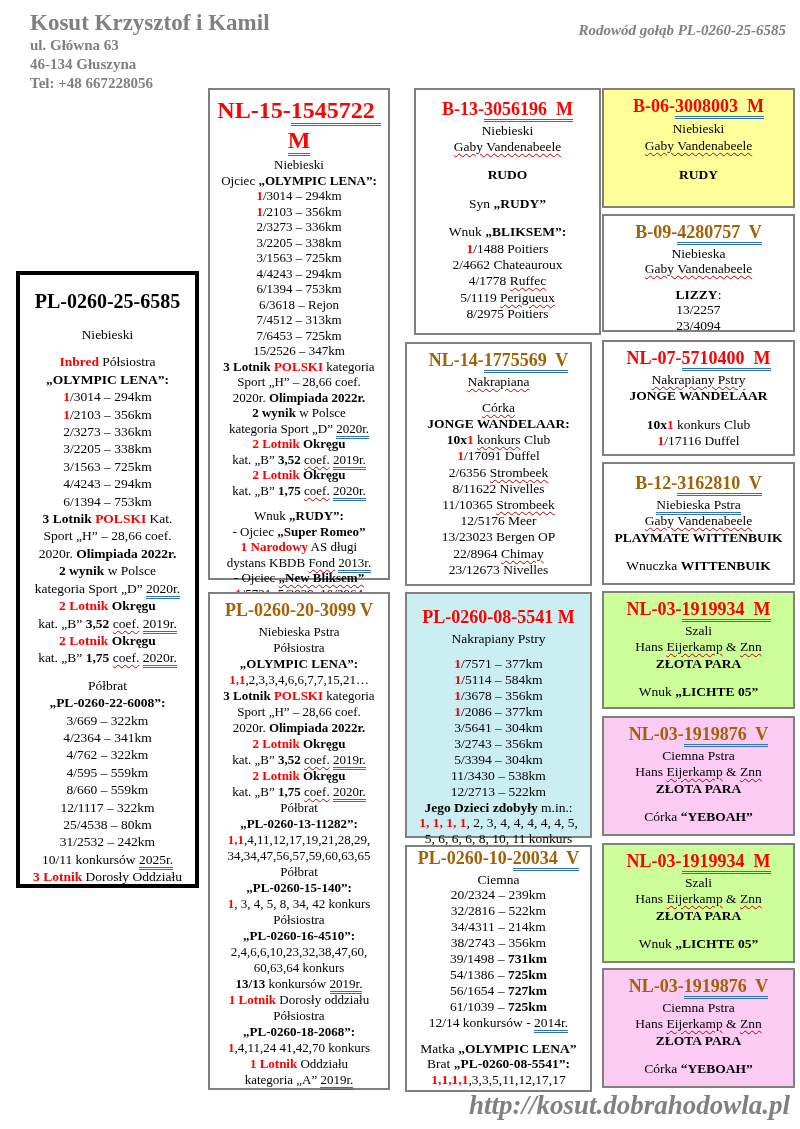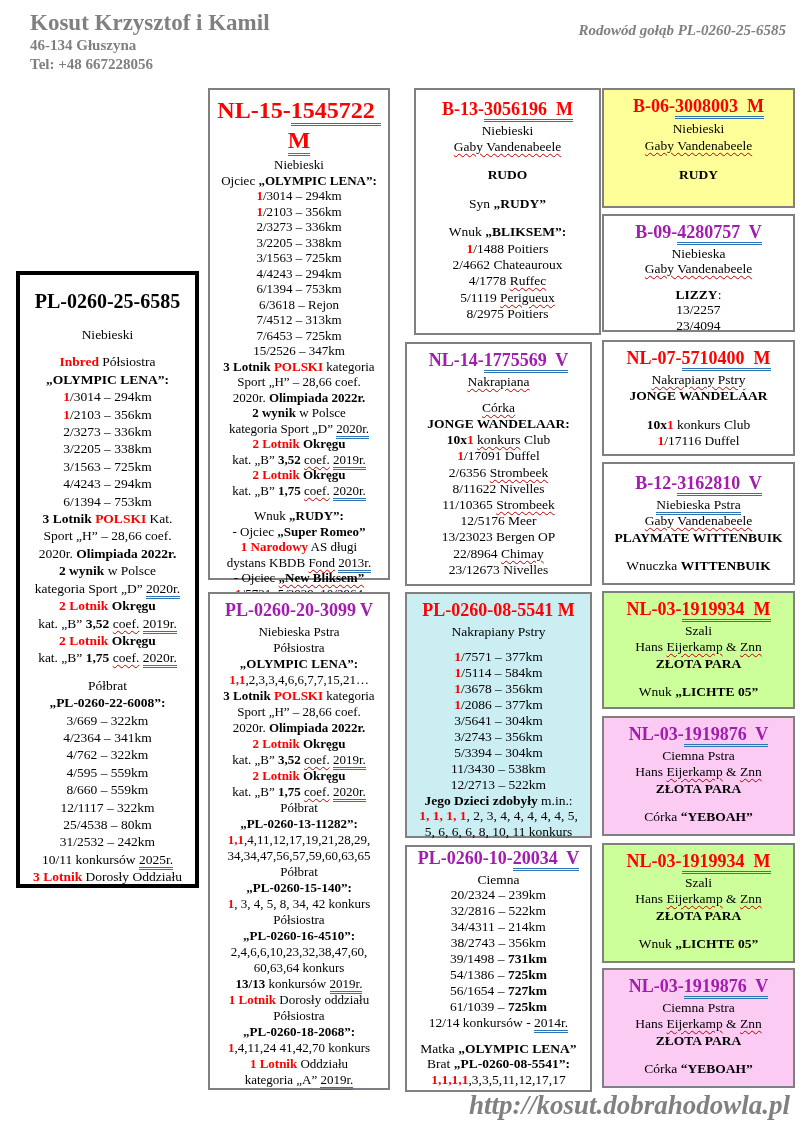--- a/index.html
+++ b/index.html
@@ -12,31 +12,32 @@
              font-weight:bold;font-style:italic;}
   .footer-url{position:absolute;right:10px;top:1090px;color:#808080;font-size:27px;
               font-weight:bold;font-style:italic;}
   .box{position:absolute;box-sizing:border-box;text-align:center;color:#000;background:#fff;}
   .frame-gray{border:2px solid #808080;}
   .frame-black{border:4px solid #000;}
   .box-title{font-weight:bold;line-height:1.25;margin-bottom:2px;}
   .line{white-space:nowrap;}
   .bold{font-weight:bold;}
   .c-red{color:#ff0000;}
-  .c-blue{color:#a21caf;}
+  .c-blue{color:#a16207;}
   .ulink{border-bottom:3px double #2e74b5;}
   .wavy{text-decoration-line:underline;text-decoration-style:wavy;
         text-decoration-color:#c00000;text-decoration-thickness:1px;text-underline-offset:2px;}
 </style>
 </head>
 <body>
 
 <div class="page">
   <div class="owner">
     <div class="owner-name">Kosut Krzysztof i Kamil</div>
+    <div class="owner-line">ul. Główna 63</div>
     <div class="owner-line">46-134 Głuszyna</div>
     <div class="owner-line">Tel: +48 667228056</div>
   </div>
   <div class="doc-title">Rodowód gołąb PL-0260-25-6585</div>
 
   <div id="boxes">
       <div class="box frame-black" style="left: 16px; top: 271px; width: 183px; height: 617px; background: rgb(255, 255, 255); font-size: 13.5px; line-height: 17.4px; padding-top: 14px;">
         <div class="box-title" style="font-size: 20px;"><span class="bold">PL-0260-25-6585</span></div>
         <div class="spacer" style="height: 10px;"></div>
         <div class="line"><span>Niebieski</span></div>
@@ -162,21 +163,21 @@
         <div class="line"><span class="bold">10x</span><span class="c-red bold">1</span><span> </span><span class="wavy">konkurs</span><span> Club</span></div>
         <div class="line"><span class="c-red bold">1</span><span>/17091 Duffel</span></div>
         <div class="line"><span>2/6356 </span><span class="wavy">Strombeek</span></div>
         <div class="line"><span>8/11622 Nivelles</span></div>
         <div class="line"><span>11/10365 </span><span class="wavy">Strombeek</span></div>
         <div class="line"><span>12/5176 Meer</span></div>
         <div class="line"><span>13/23023 Bergen OP</span></div>
         <div class="line"><span>22/8964 </span><span class="wavy">Chimay</span></div>
         <div class="line"><span>23/12673 Nivelles</span></div>
       </div>
-      <div class="box frame-gray" style="left: 405px; top: 592px; width: 187px; height: 246px; background: rgb(202, 238, 242); font-size: 13.5px; line-height: 15.9px; padding-top: 5px;">
+      <div class="box frame-gray" style="left: 405px; top: 592px; width: 187px; height: 246px; background: rgb(202, 238, 242); font-size: 13.5px; line-height: 15.9px; padding-top: 12px;">
         <div class="box-title" style="font-size: 18px;"><span class="c-red bold">PL-0260-08-5541 M</span></div>
         <div class="line"><span>Nakrapiany Pstry</span></div>
         <div class="spacer" style="height: 10px;"></div>
         <div class="line"><span class="c-red bold">1</span><span>/7571 – 377km</span></div>
         <div class="line"><span class="c-red bold">1</span><span>/5114 – 584km</span></div>
         <div class="line"><span class="c-red bold">1</span><span>/3678 – 356km</span></div>
         <div class="line"><span class="c-red bold">1</span><span>/2086 – 377km</span></div>
         <div class="line"><span>3/5641 – 304km</span></div>
         <div class="line"><span>3/2743 – 356km</span></div>
         <div class="line"><span>5/3394 – 304km</span></div>

